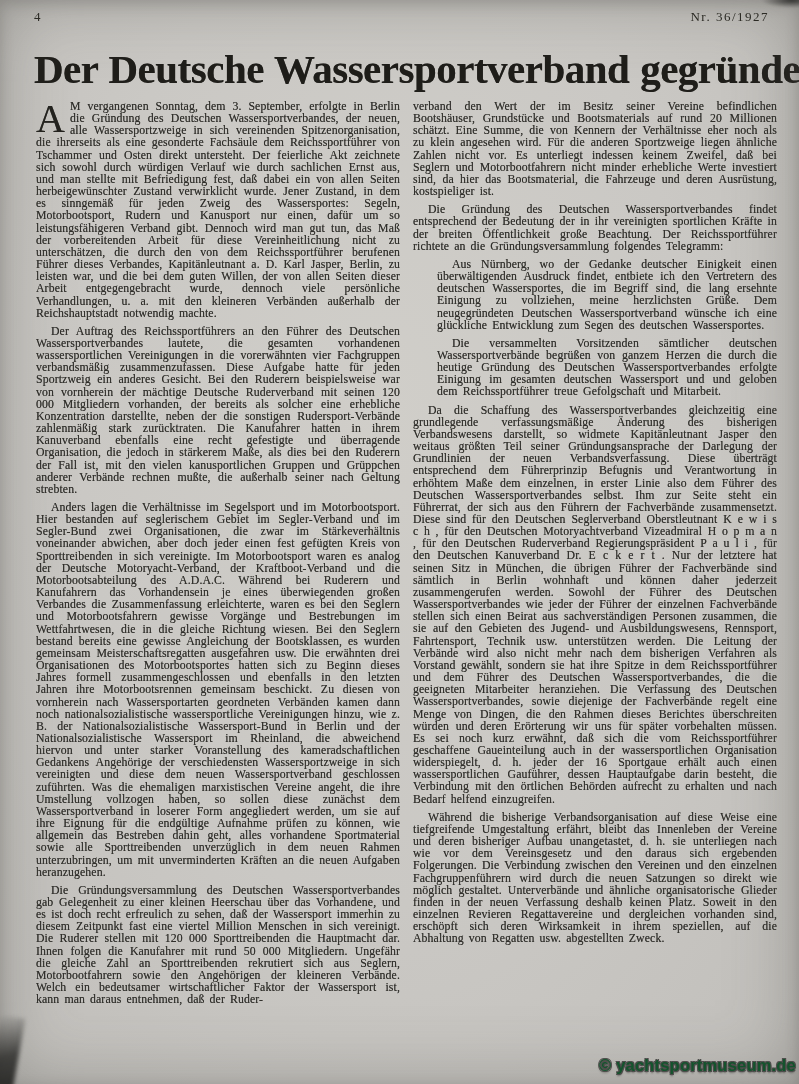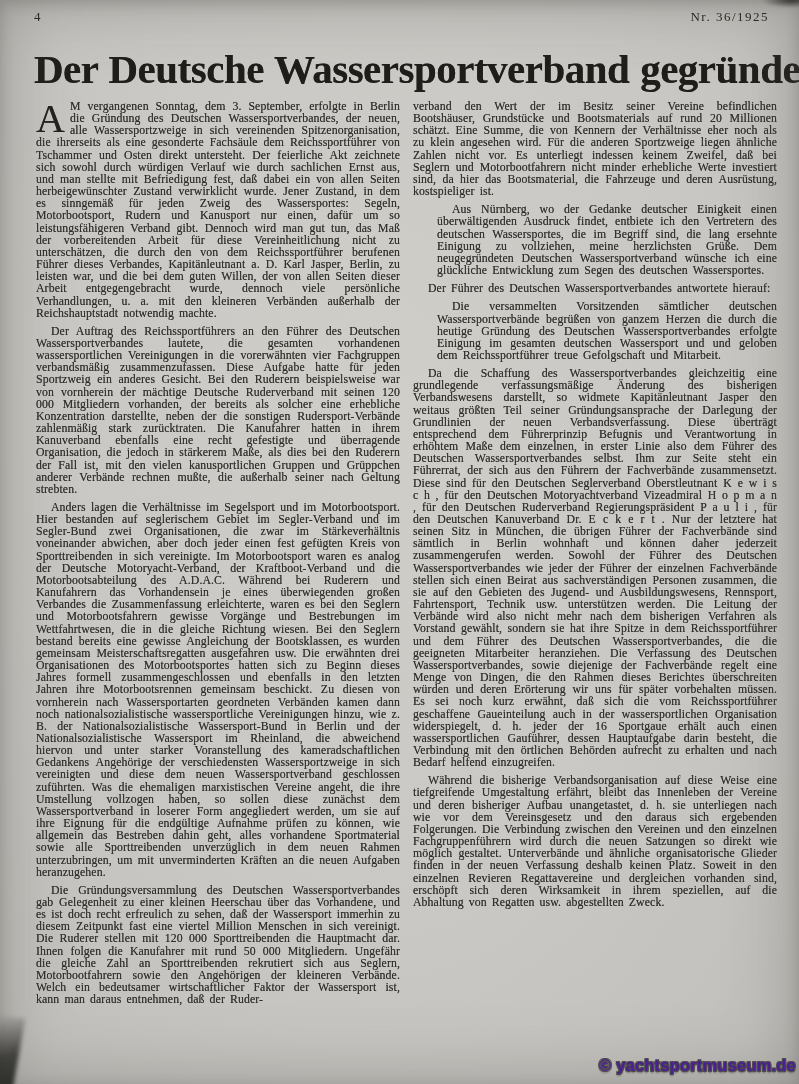--- a/index.html
+++ b/index.html
@@ -69,52 +69,52 @@
     line-height: 33px;
     padding: 2px 5px 0 0;
     color: #23221e;
   }
   .watermark {
     position: absolute; right: 3px; bottom: 9px;
     font-family: "Liberation Sans", sans-serif;
     font-weight: bold;
     font-size: 16.5px;
     letter-spacing: 0.2px;
-    color: #4c1d95;
+    color: #14532d;
     text-shadow:
       -1px -1px 0 #4e4e4c, 1px -1px 0 #4e4e4c,
       -1px 1px 0 #4e4e4c, 1px 1px 0 #4e4e4c,
       0 2px 2px rgba(40,40,38,0.55);
     z-index: 7;
   }
 </style>
 </head>
 <body>
 
 <div class="vignette"></div>
 <div class="smudge-top-right"></div>
 <div class="smudge-bottom-left"></div>
 
 <div class="masthead">
   <span class="pageno">4</span>
-  <span class="issue">Nr. 36/1925</span>
+  <span class="issue">Nr. 36/1927</span>
 </div>
 
 <h1 class="headline">Der Deutsche Wassersportverband gegründet</h1>
 
 <div class="columns">
   <div class="col" id="col-left">
       <p class="para dropcap"><span class="dropcap-letter">A</span>M vergangenen Sonntag, dem 3. September, erfolgte in Berlin die Gründung des Deutschen Wassersportverbandes, der neuen, alle Wassersportzweige in sich vereinenden Spitzenorganisation, die ihrerseits als eine gesonderte Fachsäule dem Reichssportführer von Tschammer und Osten direkt untersteht. Der feierliche Akt zeichnete sich sowohl durch würdigen Verlauf wie durch sachlichen Ernst aus, und man stellte mit Befriedigung fest, daß dabei ein von allen Seiten herbeigewünschter Zustand verwirklicht wurde. Jener Zustand, in dem es sinngemäß für jeden Zweig des Wassersportes: Segeln, Motorbootsport, Rudern und Kanusport nur einen, dafür um so leistungsfähigeren Verband gibt. Dennoch wird man gut tun, das Maß der vorbereitenden Arbeit für diese Vereinheitlichung nicht zu unterschätzen, die durch den von dem Reichssportführer berufenen Führer dieses Verbandes, Kapitänleutnant a. D. Karl Jasper, Berlin, zu leisten war, und die bei dem guten Willen, der von allen Seiten dieser Arbeit entgegengebracht wurde, dennoch viele persönliche Verhandlungen, u. a. mit den kleineren Verbänden außerhalb der Reichshauptstadt notwendig machte.</p>
       <p class="para indent">Der Auftrag des Reichssportführers an den Führer des Deutschen Wassersportverbandes lautete, die gesamten vorhandenen wassersportlichen Vereinigungen in die vorerwähnten vier Fachgruppen verbandsmäßig zusammenzufassen. Diese Aufgabe hatte für jeden Sportzweig ein anderes Gesicht. Bei den Ruderern beispielsweise war von vornherein der mächtige Deutsche Ruderverband mit seinen 120 000 Mitgliedern vorhanden, der bereits als solcher eine erhebliche Konzentration darstellte, neben der die sonstigen Rudersport-Verbände zahlenmäßig stark zurücktraten. Die Kanufahrer hatten in ihrem Kanuverband ebenfalls eine recht gefestigte und überragende Organisation, die jedoch in stärkerem Maße, als dies bei den Ruderern der Fall ist, mit den vielen kanusportlichen Gruppen und Grüppchen anderer Verbände rechnen mußte, die außerhalb seiner nach Geltung strebten.</p>
       <p class="para indent">Anders lagen die Verhältnisse im Segelsport und im Motorbootsport. Hier bestanden auf seglerischem Gebiet im Segler-Verband und im Segler-Bund zwei Organisationen, die zwar im Stärkeverhältnis voneinander abwichen, aber doch jeder einen fest gefügten Kreis von Sporttreibenden in sich vereinigte. Im Motorbootsport waren es analog der Deutsche Motoryacht-Verband, der Kraftboot-Verband und die Motorbootsabteilung des A.D.A.C. Während bei Ruderern und Kanufahrern das Vorhandensein je eines überwiegenden großen Verbandes die Zusammenfassung erleichterte, waren es bei den Seglern und Motorbootsfahrern gewisse Vorgänge und Bestrebungen im Wettfahrtwesen, die in die gleiche Richtung wiesen. Bei den Seglern bestand bereits eine gewisse Angleichung der Bootsklassen, es wurden gemeinsam Meisterschaftsregatten ausgefahren usw. Die erwähnten drei Organisationen des Motorbootsportes hatten sich zu Beginn dieses Jahres formell zusammengeschlossen und ebenfalls in den letzten Jahren ihre Motorbootsrennen gemeinsam beschickt. Zu diesen von vornherein nach Wassersportarten geordneten Verbänden kamen dann noch nationalsozialistische wassersportliche Vereinigungen hinzu, wie z. B. der Nationalsozialistische Wassersport-Bund in Berlin und der Nationalsozialistische Wassersport im Rheinland, die abweichend hiervon und unter starker Voranstellung des kameradschaftlichen Gedankens Angehörige der verschiedensten Wassersportzweige in sich vereinigten und diese dem neuen Wassersportverband geschlossen zuführten. Was die ehemaligen marxistischen Vereine angeht, die ihre Umstellung vollzogen haben, so sollen diese zunächst dem Wassersportverband in loserer Form angegliedert werden, um sie auf ihre Eignung für die endgültige Aufnahme prüfen zu können, wie allgemein das Bestreben dahin geht, alles vorhandene Sportmaterial sowie alle Sporttreibenden unverzüglich in dem neuen Rahmen unterzubringen, um mit unverminderten Kräften an die neuen Aufgaben heranzugehen.</p>
       <p class="para indent">Die Gründungsversammlung des Deutschen Wassersportverbandes gab Gelegenheit zu einer kleinen Heerschau über das Vorhandene, und es ist doch recht erfreulich zu sehen, daß der Wassersport immerhin zu diesem Zeitpunkt fast eine viertel Million Menschen in sich vereinigt. Die Ruderer stellen mit 120 000 Sporttreibenden die Hauptmacht dar. Ihnen folgen die Kanufahrer mit rund 50 000 Mitgliedern. Ungefähr die gleiche Zahl an Sporttreibenden rekrutiert sich aus Seglern, Motorbootfahrern sowie den Angehörigen der kleineren Verbände. Welch ein bedeutsamer wirtschaftlicher Faktor der Wassersport ist, kann man daraus entnehmen, daß der Ruder-</p>
     </div>
   <div class="col" id="col-right">
       <p class="para flush">verband den Wert der im Besitz seiner Vereine befindlichen Bootshäuser, Grundstücke und Bootsmaterials auf rund 20 Millionen schätzt. Eine Summe, die von Kennern der Verhältnisse eher noch als zu klein angesehen wird. Für die anderen Sportzweige liegen ähnliche Zahlen nicht vor. Es unterliegt indessen keinem Zweifel, daß bei Seglern und Motorbootfahrern nicht minder erhebliche Werte investiert sind, da hier das Bootsmaterial, die Fahrzeuge und deren Ausrüstung, kostspieliger ist.</p>
+      <p class="para indent">Die Gründung des Deutschen Wassersportverbandes findet entsprechend der Bedeutung der in ihr vereinigten sportlichen Kräfte in der breiten Öffentlichkeit große Beachtung. Der Reichssportführer richtete an die Gründungsversammlung folgendes Telegramm:</p>
       <p class="para telegram">Aus Nürnberg, wo der Gedanke deutscher Einigkeit einen überwältigenden Ausdruck findet, entbiete ich den Vertretern des deutschen Wassersportes, die im Begriff sind, die lang ersehnte Einigung zu vollziehen, meine herzlichsten Grüße. Dem neugegründeten Deutschen Wassersportverband wünsche ich eine glückliche Entwicklung zum Segen des deutschen Wassersportes.</p>
-      <p class="para indent">Der Führer des Deutschen Wassersportverbandes antwortete hierauf:</p>
       <p class="para telegram">Die versammelten Vorsitzenden sämtlicher deutschen Wassersportverbände begrüßen von ganzem Herzen die durch die heutige Gründung des Deutschen Wassersportverbandes erfolgte Einigung im gesamten deutschen Wassersport und und geloben dem Reichssportführer treue Gefolgschaft und Mitarbeit.</p>
       <p class="para indent">Da die Schaffung des Wassersportverbandes gleichzeitig eine grundlegende verfassungsmäßige Änderung des bisherigen Verbandswesens darstellt, so widmete Kapitänleutnant Jasper den weitaus größten Teil seiner Gründungsansprache der Darlegung der Grundlinien der neuen Verbandsverfassung. Diese überträgt entsprechend dem Führerprinzip Befugnis und Verantwortung in erhöhtem Maße dem einzelnen, in erster Linie also dem Führer des Deutschen Wassersportverbandes selbst. Ihm zur Seite steht ein Führerrat, der sich aus den Führern der Fachverbände zusammensetzt. Diese sind für den Deutschen Seglerverband Oberstleutnant K e w i s c h , für den Deutschen Motoryachtverband Vizeadmiral H o p m a n , für den Deutschen Ruderverband Regierungspräsident P a u l i , für den Deutschen Kanuverband Dr. E c k e r t . Nur der letztere hat seinen Sitz in München, die übrigen Führer der Fachverbände sind sämtlich in Berlin wohnhaft und können daher jederzeit zusammengerufen werden. Sowohl der Führer des Deutschen Wassersportverbandes wie jeder der Führer der einzelnen Fachverbände stellen sich einen Beirat aus sachverständigen Personen zusammen, die sie auf den Gebieten des Jugend- und Ausbildungswesens, Rennsport, Fahrtensport, Technik usw. unterstützen werden. Die Leitung der Verbände wird also nicht mehr nach dem bisherigen Verfahren als Vorstand gewählt, sondern sie hat ihre Spitze in dem Reichssportführer und dem Führer des Deutschen Wassersportverbandes, die die geeigneten Mitarbeiter heranziehen. Die Verfassung des Deutschen Wassersportverbandes, sowie diejenige der Fachverbände regelt eine Menge von Dingen, die den Rahmen dieses Berichtes überschreiten würden und deren Erörterung wir uns für später vorbehalten müssen. Es sei noch kurz erwähnt, daß sich die vom Reichssportführer geschaffene Gaueinteilung auch in der wassersportlichen Organisation widerspiegelt, d. h. jeder der 16 Sportgaue erhält auch einen wassersportlichen Gauführer, dessen Hauptaufgabe darin besteht, die Verbindung mit den örtlichen Behörden aufrecht zu erhalten und nach Bedarf helfend einzugreifen.</p>
       <p class="para indent">Während die bisherige Verbandsorganisation auf diese Weise eine tiefgreifende Umgestaltung erfährt, bleibt das Innenleben der Vereine und deren bisheriger Aufbau unangetastet, d. h. sie unterliegen nach wie vor dem Vereinsgesetz und den daraus sich ergebenden Folgerungen. Die Verbindung zwischen den Vereinen und den einzelnen Fachgruppenführern wird durch die neuen Satzungen so direkt wie möglich gestaltet. Unterverbände und ähnliche organisatorische Glieder finden in der neuen Verfassung deshalb keinen Platz. Soweit in den einzelnen Revieren Regattavereine und dergleichen vorhanden sind, erschöpft sich deren Wirksamkeit in ihrem speziellen, auf die Abhaltung von Regatten usw. abgestellten Zweck.</p>
     </div>
 </div>
 
 <div class="watermark">© yachtsportmuseum.de</div>
 
 </body></html>

